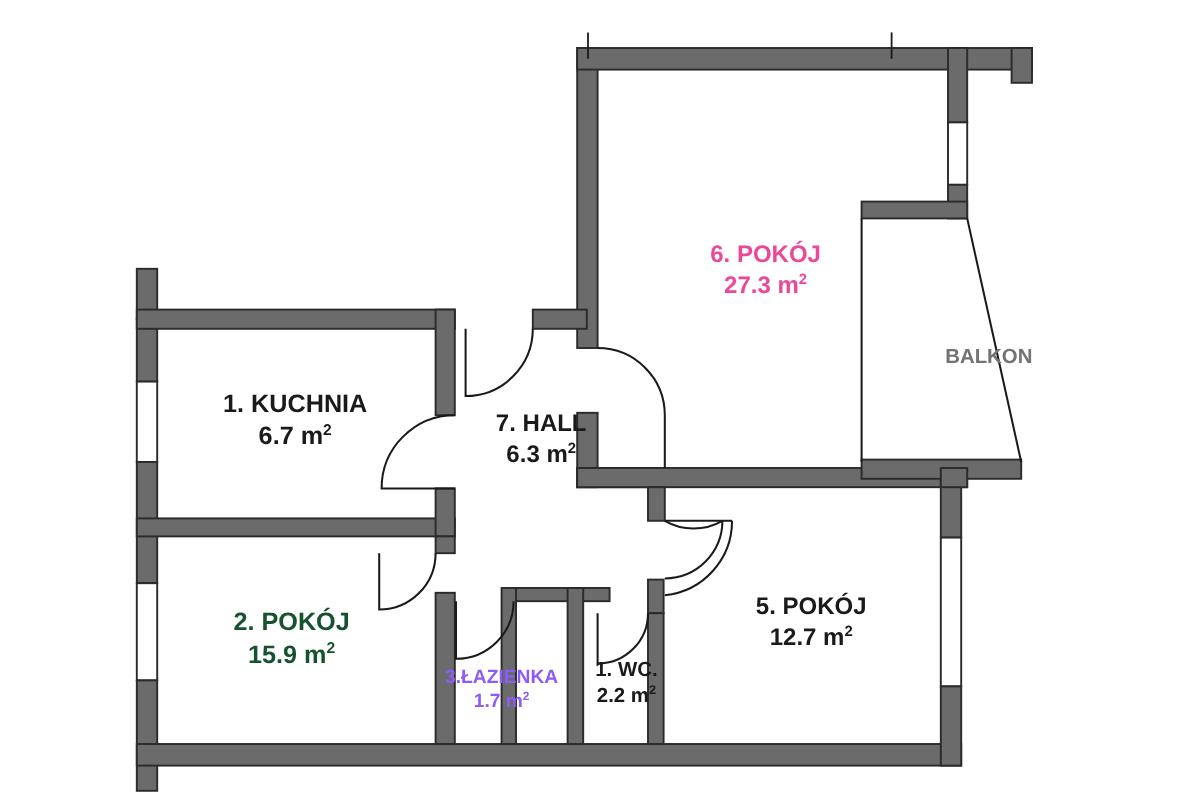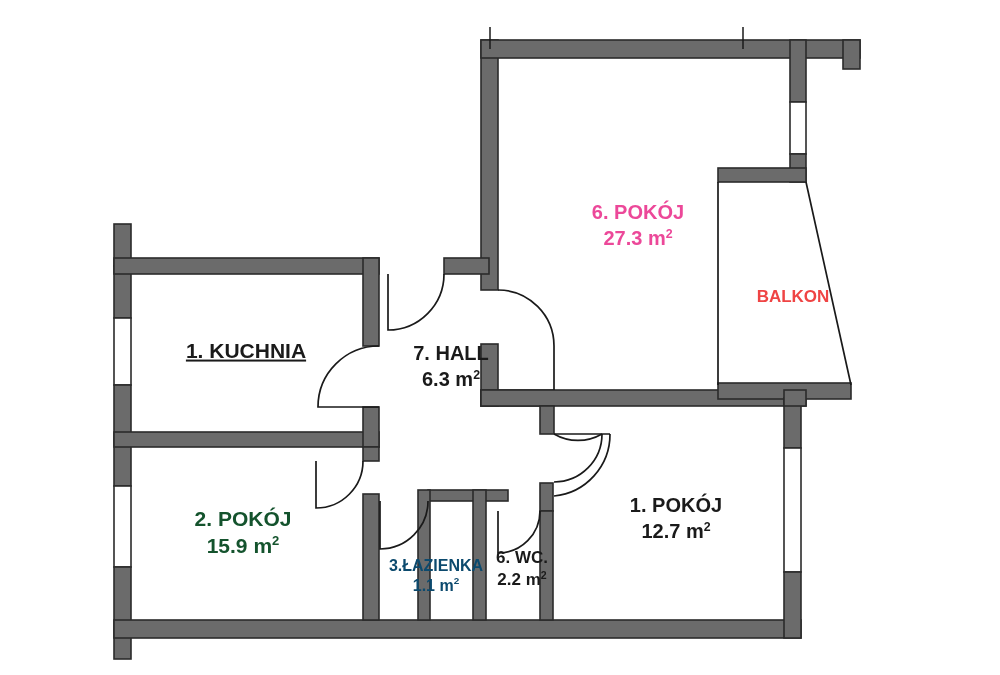--- a/index.html
+++ b/index.html
@@ -156,51 +156,52 @@
       <path d="M 554 434 A 48 48 0 0 0 602 434 L 602 434 M 554 434 A 48 48 0 0 0 602 434"></path>
       <path d="M 602 434 L 602 434 M 554 482 A 48 48 0 0 0 602 434 L 602 434"></path>
     </g>
 
     <g fill="none" stroke="#1a1a1a" stroke-width="1.7">
       <path d="M 610 434 L 554 434 M 610 434 A 62 62 0 0 1 554 496"></path>
     </g>
 
   </svg>
 
-  <div class="room-label lbl-kitchen" style="left: 246px; top: 351px; color: rgb(26, 26, 26); text-decoration: underline;">
+  <div class="room-label lbl-kitchen" style="left: 246px; top: 351px; color: rgb(26, 26, 26);">
     <span class="ln1">1. KUCHNIA</span>
+    <span class="ln2"><span>6.7 m</span><sup class="sq">2</sup></span>
   </div>
 
   <div class="room-label lbl-r2" style="left: 243px; top: 533px; color: #14532d;">
     <span class="ln1">2. POKÓJ</span>
     <span class="ln2"><span>15.9 m</span><sup class="sq">2</sup></span>
   </div>
 
-  <div class="room-label lbl-bath" style="left: 436px; top: 576px; color: #0c4a6e;">
+  <div class="room-label lbl-bath" style="left: 418px; top: 576px; color: #8b5cf6;">
     <span class="ln1">3.ŁAZIENKA</span>
-    <span class="ln2"><span>1.1 m</span><sup class="sq">2</sup></span>
+    <span class="ln2"><span>1.7 m</span><sup class="sq">2</sup></span>
   </div>
 
   <div class="room-label lbl-wc" style="left: 522px; top: 569px; color: rgb(26, 26, 26);">
-    <span class="ln1">6. WC.</span>
+    <span class="ln1">1. WC.</span>
     <span class="ln2"><span>2.2 m</span><sup class="sq">2</sup></span>
   </div>
 
   <div class="room-label lbl-r5" style="left: 676px; top: 519px; color: rgb(26, 26, 26);">
-    <span class="ln1">1. POKÓJ</span>
+    <span class="ln1">5. POKÓJ</span>
     <span class="ln2"><span>12.7 m</span><sup class="sq">2</sup></span>
   </div>
 
   <div class="room-label lbl-r6" style="left: 638px; top: 226px; color: #ec4899;">
     <span class="ln1">6. POKÓJ</span>
     <span class="ln2"><span>27.3 m</span><sup class="sq">2</sup></span>
   </div>
 
   <div class="room-label lbl-hall" style="left: 431px; top: 367px; color: rgb(26, 26, 26);">
     <span class="ln1">7. HALL</span>
     <span class="ln2"><span>6.3 m</span><sup class="sq">2</sup></span>
   </div>
 
-  <div class="room-label lbl-balkon" style="left: 793px; top: 297px; color: #ef4444;">
+  <div class="room-label lbl-balkon" style="left: 824px; top: 297px; color: #737373;">
     <span class="ln1">BALKON</span>
   </div>
 
 </div>
 
 </body></html>

